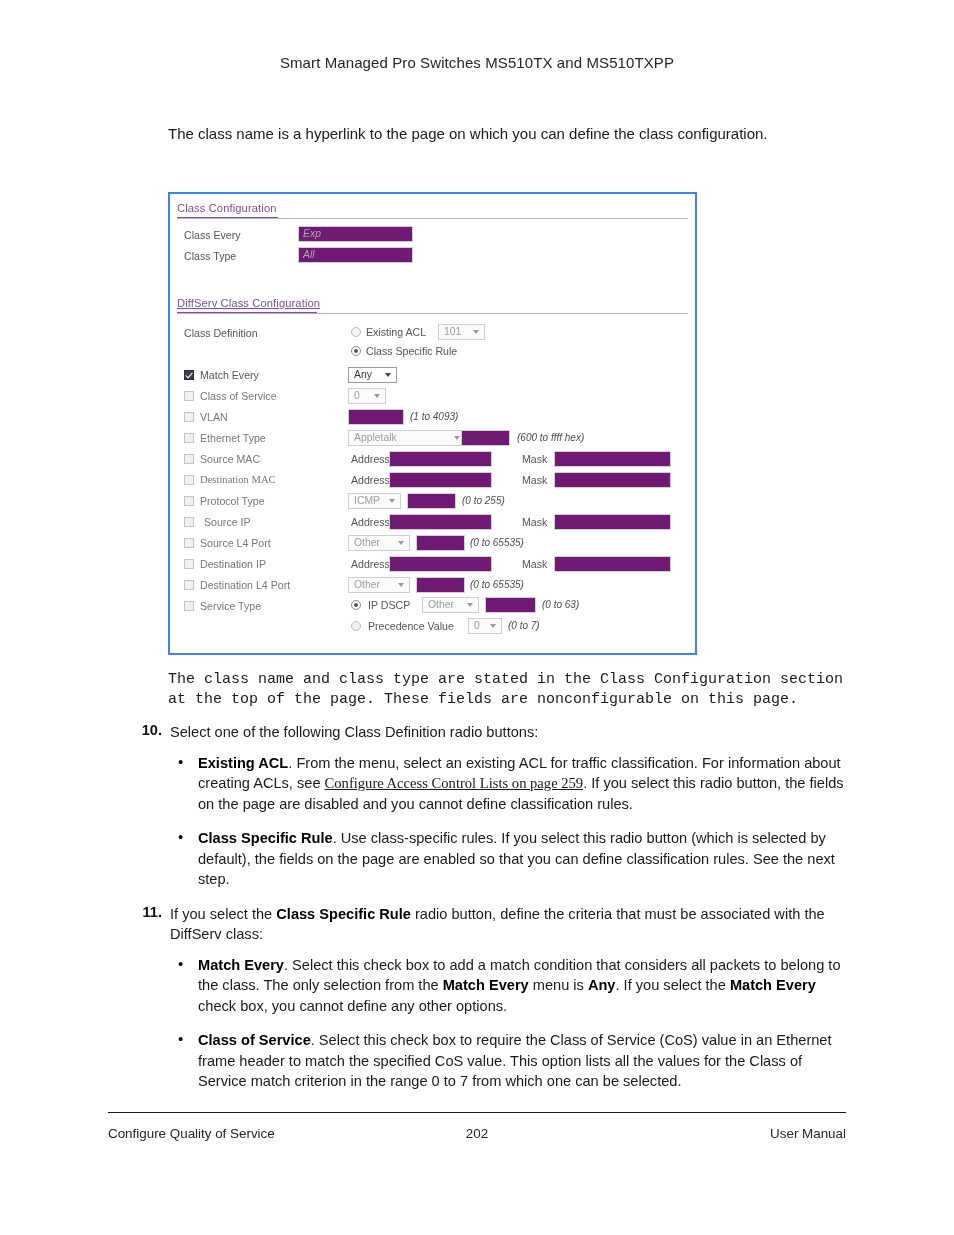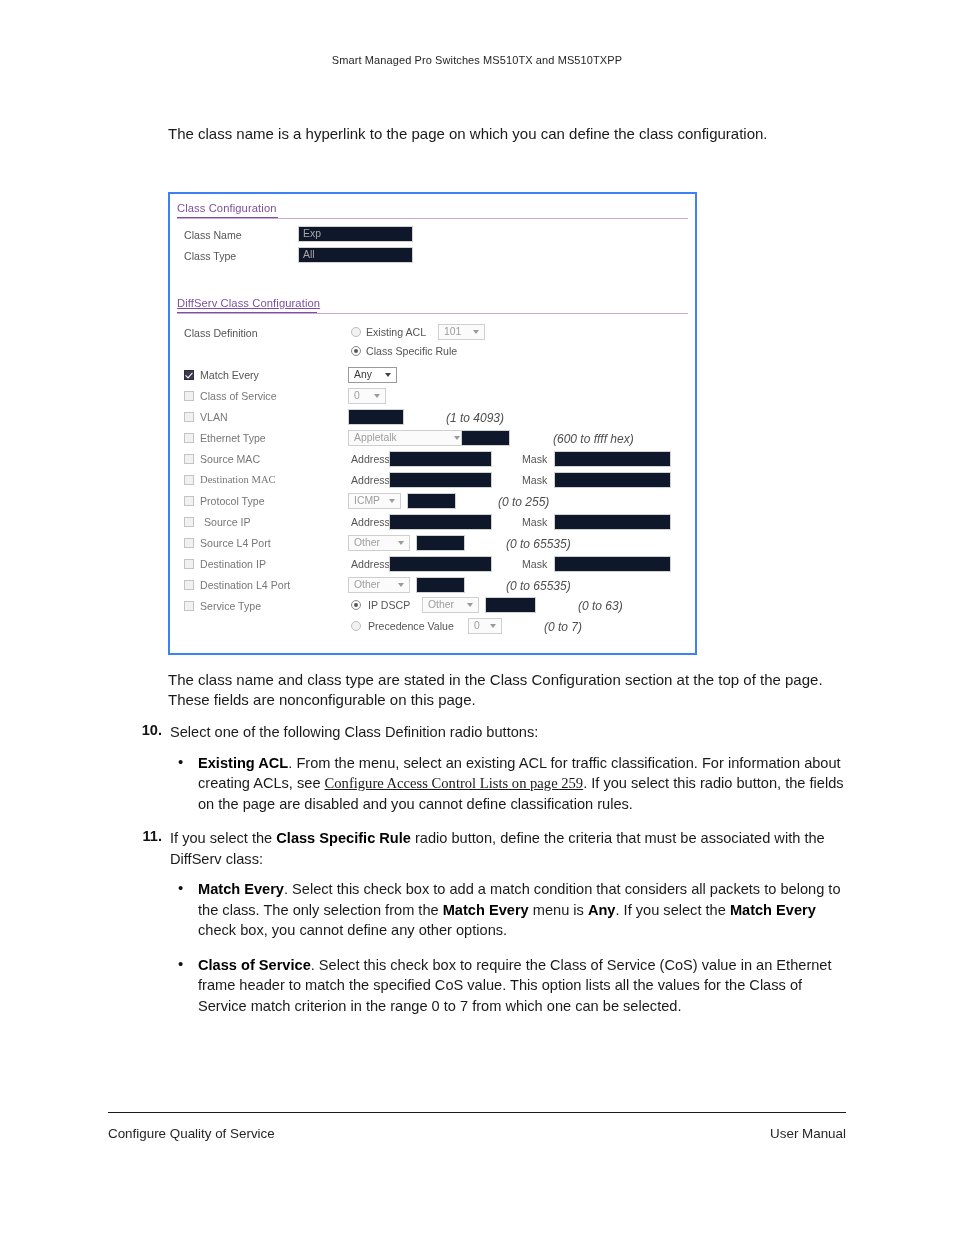--- a/index.html
+++ b/index.html
@@ -24,21 +24,21 @@
     overflow: hidden;
   }
 
   
   .running-head {
     position: absolute;
     top: 54px;
     left: 0;
     width: 954px;
     text-align: center;
-    font-size: 11px;
+    font-size: 15px;
     color: #262626;
     letter-spacing: 0.1px;
   }
 
   
   .content {
     position: absolute;
     left: 168px;
     top: 124px;
     width: 680px;
@@ -92,32 +92,32 @@
     color: #555555;
     font-size: 10.6px;
     white-space: nowrap;
   }
   .lbl-dim {
     color: #777777;
   }
   .hint {
     position: absolute;
     color: #4d4d4d;
-    font-size: 12px;
+    font-size: 10px;
     font-style: italic;
     white-space: nowrap;
-    margin-left: 36px;
   }
 
   .tbox {
     position: absolute;
     border: 1px solid #d2d2d2;
-    background: #0f172a;
+    background: #701a75;
     box-sizing: border-box;
     height: 16px;
+    font-style: italic;
   }
   .tbox .txt {
     position: absolute;
     left: 4px;
     top: 1px;
     font-size: 10.4px;
     color: #a8a8a8;
     white-space: nowrap;
   }
 
@@ -282,21 +282,21 @@
     <p class="body-para">The class name is a hyperlink to the page on which you can define the class configuration.</p>
   </div>
 
   <div class="figure-wrap">
     <div class="ui-panel">
 
       <div class="sect-head" style="left:7px; top:8px;">Class Configuration</div>
       <div class="sect-underline-strong" style="left:7px; top:23px; width:101px;"></div>
       <div class="sect-rule" style="left:7px; top:24px; width:511px;"></div>
 
-      <div class="lbl" style="left:14px; top:35px;">Class Name</div>
+      <div class="lbl" style="left:14px; top:35px;">Class Every</div>
       <div class="tbox" style="left:128px; top:32px; width:115px;">
         <span class="txt">Exp</span>
       </div>
 
       <div class="lbl" style="left:14px; top:56px;">Class Type</div>
       <div class="tbox" style="left:128px; top:53px; width:115px;">
         <span class="txt">All</span>
       </div>
 
       <div class="sect-head" style="left:7px; top:103px;text-decoration:underline;">DiffServ Class Configuration</div>
@@ -414,32 +414,35 @@
       <div class="lbl" style="left:198px; top:426px;">Precedence Value</div>
       <div class="sel" style="left:298px; top:424px; width:34px;">
         <span class="sel-txt">0</span>
         <span class="caret"></span>
       </div>
       <div class="hint" style="left:338px; top:426px;">(0 to 7)</div>
 
     </div>
   </div>
 
-  <div style="position:absolute; left:168px; top:670px; width:680px;">
+  <div style="position:absolute; left:168px; top:670px; width:680px;font-family:Liberation Mono, monospace;">
     <p class="body-para">The class name and class type are stated in the Class Configuration section at the top of the page. These fields are nonconfigurable on this page.</p>
   </div>
 
   <div class="steps">
 
     <div class="step">
       <div class="num">10.</div>
       <div class="step-text">Select one of the following Class Definition radio buttons:</div>
       <ul class="bullets">
         <li>
           <b>Existing ACL</b><span>. From the menu, select an existing ACL for traffic classification. For information about creating ACLs, see </span><span class="xref">Configure Access Control Lists on page 259</span><span>. If you select this radio button, the fields on the page are disabled and you cannot define classification rules.</span>
+        </li>
+        <li>
+          <b>Class Specific Rule</b><span>. Use class-specific rules. If you select this radio button (which is selected by default), the fields on the page are enabled so that you can define classification rules. See the next step.</span>
         </li>
       </ul>
     </div>
 
     <div class="step">
       <div class="num">11.</div>
       <div class="step-text"><span>If you select the </span><b>Class Specific Rule</b><span> radio button, define the criteria that must be associated with the DiffServ class:</span></div>
       <ul class="bullets">
         <li>
           <b>Match Every</b><span>. Select this check box to add a match condition that considers all packets to belong to the class. The only selection from the </span><b>Match Every</b><span> menu is </span><b>Any</b><span>. If you select the </span><b>Match Every</b><span> check box, you cannot define any other options.</span>
@@ -448,16 +451,17 @@
           <b>Class of Service</b><span>. Select this check box to require the Class of Service (CoS) value in an Ethernet frame header to match the specified CoS value. This option lists all the values for the Class of Service match criterion in the range 0 to 7 from which one can be selected.</span>
         </li>
       </ul>
     </div>
 
   </div>
 
   <div class="footer-rule"></div>
   <div class="footer">
     <span class="f-left">Configure Quality of Service</span>
+    <span class="f-center">202</span>
     <span class="f-right">User Manual</span>
   </div>
 
 </div>
 
 </body></html>

